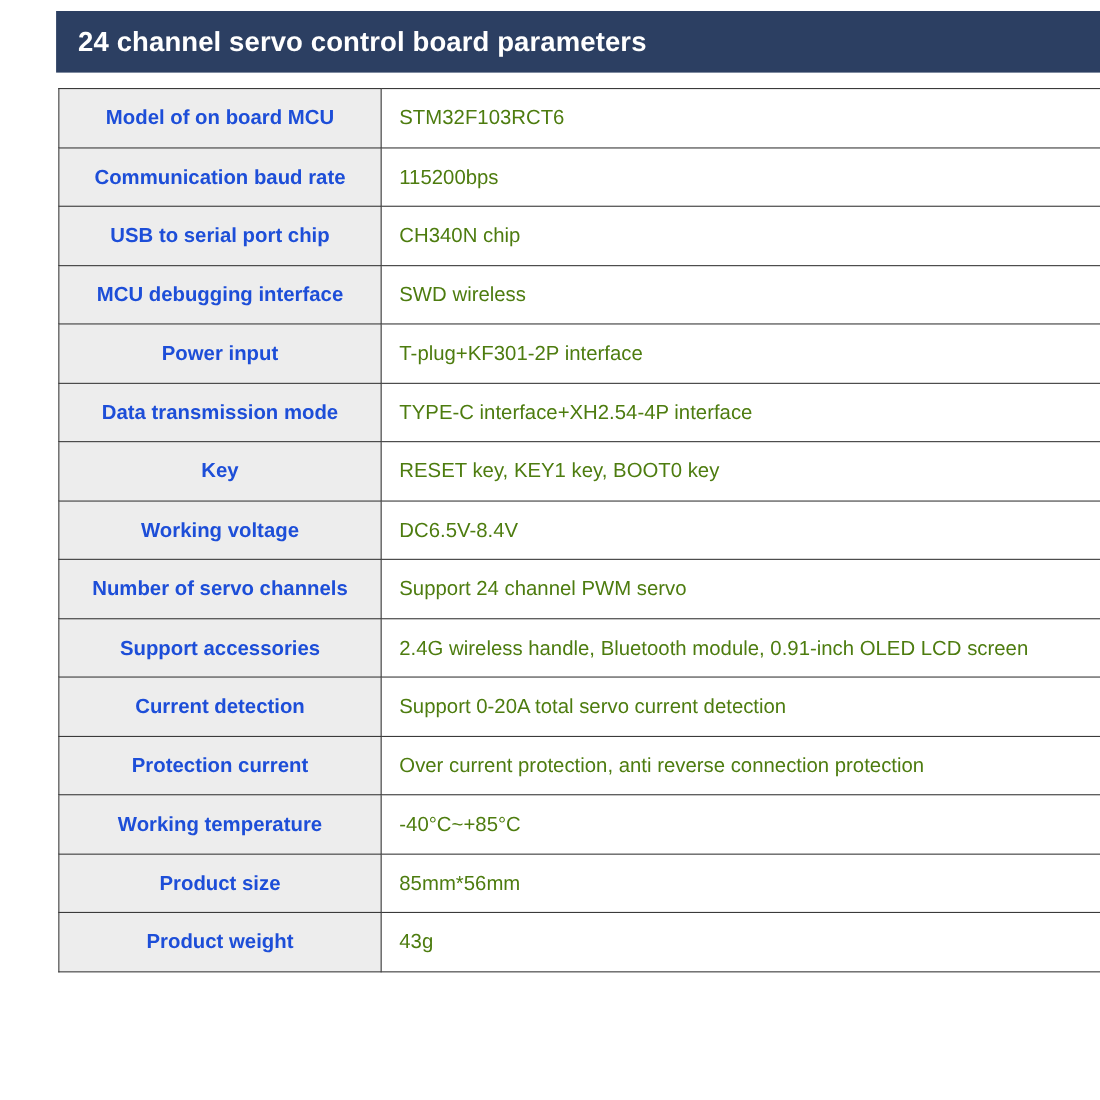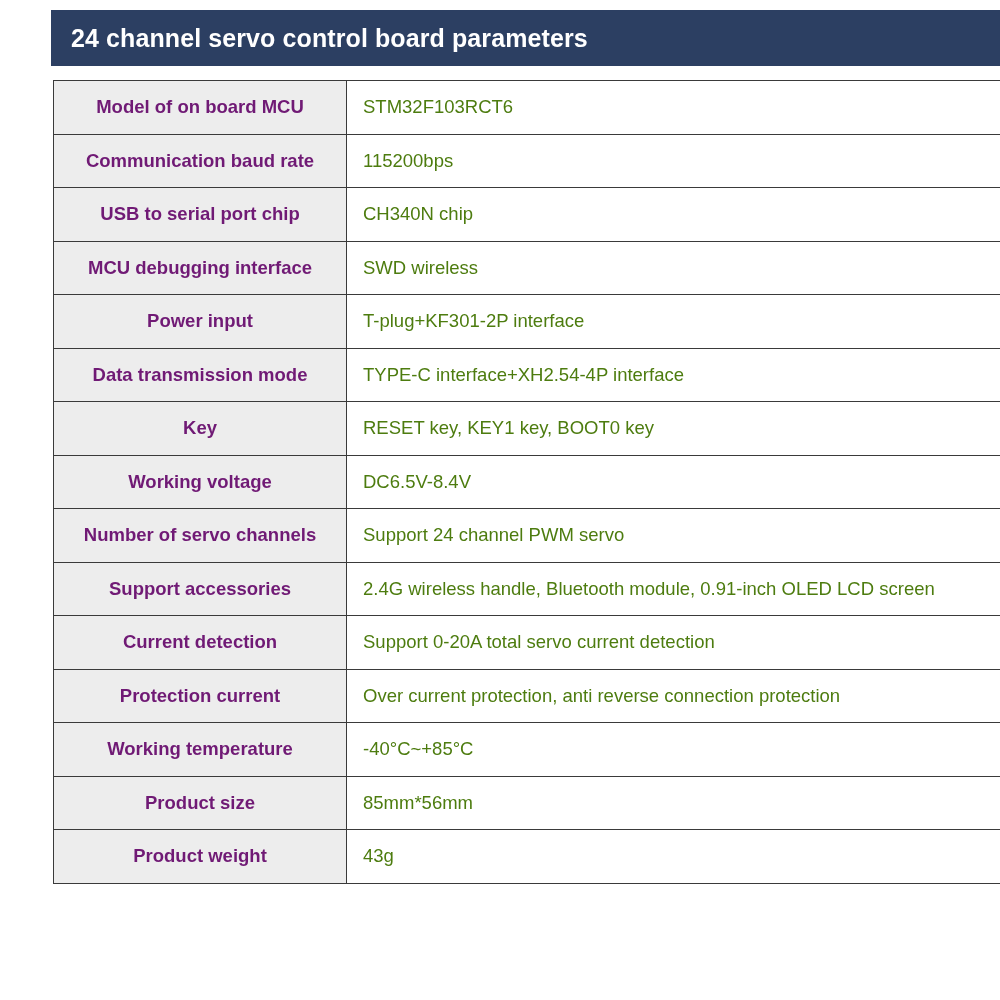--- a/index.html
+++ b/index.html
@@ -58,21 +58,21 @@
   }
   .spec-table td {
     border: 1.6px solid #3a3a3a;
     padding: 0 0;
     vertical-align: middle;
     box-sizing: border-box;
   }
   td.param-label {
     width: 293px;
     background: #ededed;
-    color: #701a75;
+    color: #1d4ed8;
     font-size: 18.5px;
     font-weight: bold;
     text-align: center;
     padding: 0 6px;
     white-space: nowrap;
   }
   td.param-value {
     width: 679px;
     background: #ffffff;
     color: #4d7c0f;

